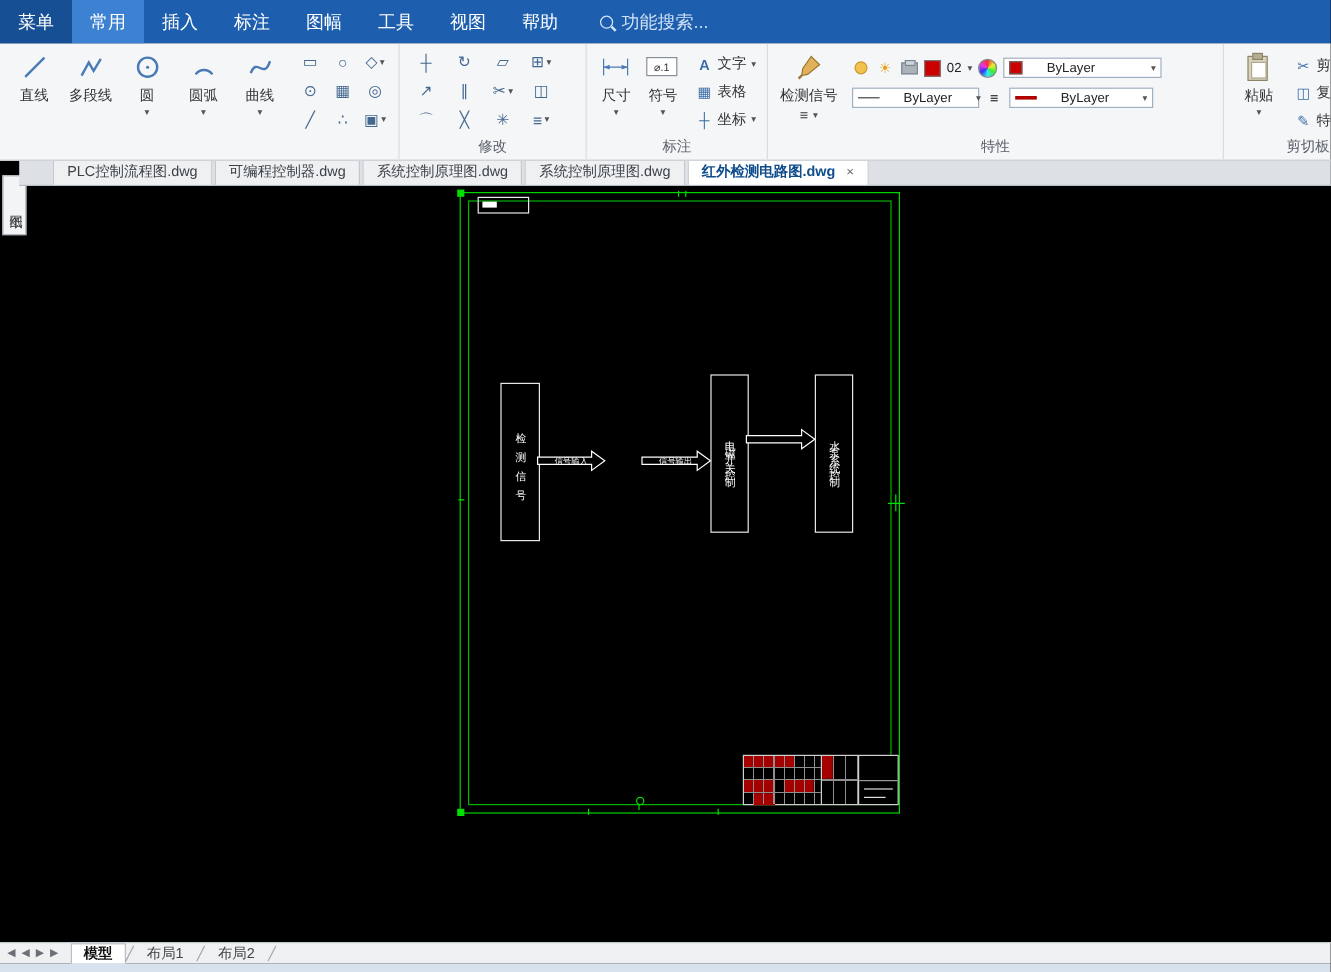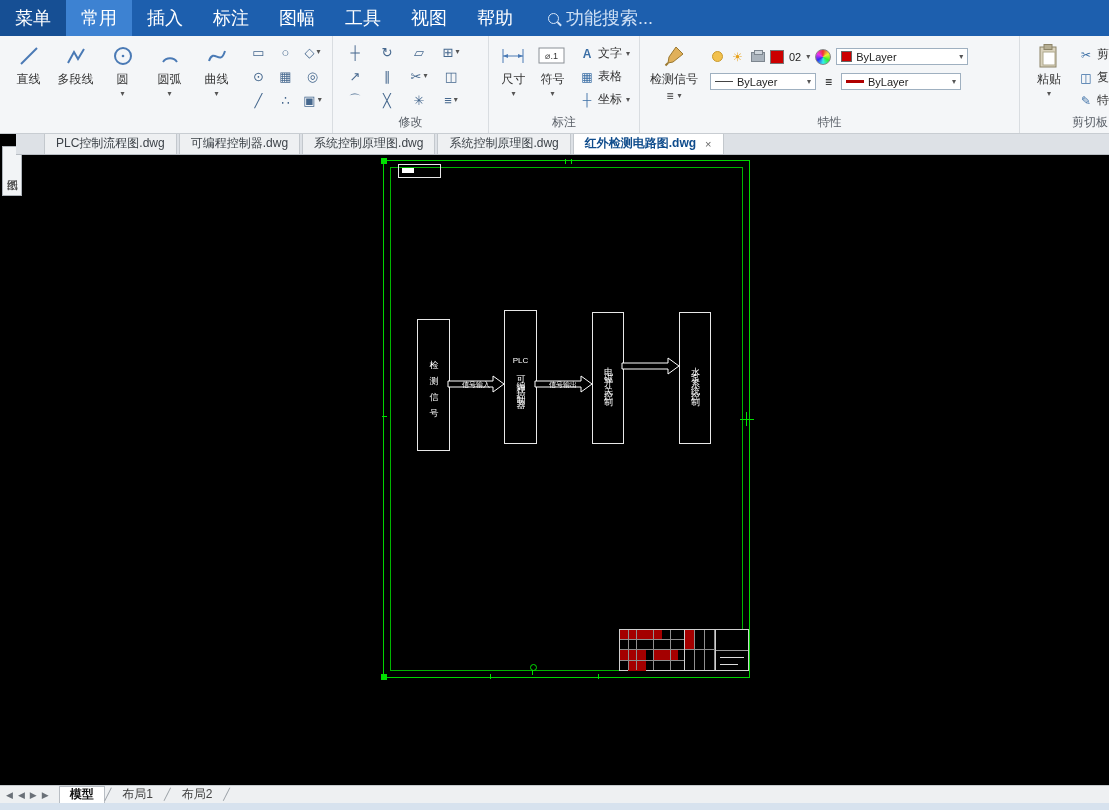--- a/index.html
+++ b/index.html
@@ -1,19 +1,19 @@
 <!DOCTYPE html>
 <html><head>
 <meta charset="utf-8">
 <style>
   html,body{margin:0;padding:0}
   body{width:1109px;height:810px;position:relative;overflow:hidden;background:#000;
        font-family:"Liberation Sans","DejaVu Sans",sans-serif;-webkit-font-smoothing:antialiased}
   
-  .menubar{position:absolute;left:0;top:0;width:100%;height:36px;background:#1d5fae;display:flex;align-items:stretch;color:#fff;font-size:18px;z-index:10}
+  .menubar{position:absolute;left:0;top:0;width:100%;height:36px;background:#1d5fae;display:flex;align-items:stretch;color:#fff;font-size:15px;z-index:10}
   .menu-item{padding:0 15px;display:flex;align-items:center;cursor:default;white-space:nowrap}
   .menu-item.app{background:#164f94}
   .menu-item.active{background:#3d82d2}
   .menu-search{display:flex;align-items:center;gap:7px;margin-left:20px;color:#cfe0f5}
   .search-icon{width:9px;height:9px;border:1.5px solid #d7e6f8;border-radius:50%;position:relative;display:inline-block}
   .search-icon::after{content:"";position:absolute;width:5px;height:1.5px;background:#d7e6f8;transform:rotate(45deg);right:-4px;bottom:-2px}
   
   .ribbon{position:absolute;top:36px;left:0;width:100%;height:97px;background:#f4f6f8;border-bottom:1px solid #c8cdd2;display:flex;overflow:hidden;z-index:9}
   .panel{position:relative;border-right:1px solid #d9dde1;box-sizing:border-box;flex:none}
   .panel-label{position:absolute;bottom:2px;left:0;right:0;text-align:center;font-size:12px;color:#5a6068}
@@ -23,21 +23,21 @@
   .blabel{font-size:12px;color:#333;white-space:nowrap}
   .caret{font-size:8px;color:#555;line-height:1}
   .mini-grid{display:grid;grid-template-columns:repeat(3,27px);grid-auto-rows:24px;align-content:start;margin-left:4px}
   .modify-grid{display:grid;grid-template-columns:repeat(4,32px);grid-auto-rows:24px;align-content:start}
   .mini{display:flex;align-items:center;justify-content:center;font-size:13px;color:#46688e;gap:2px}
   .ann-col{display:flex;flex-direction:column;justify-content:flex-start;gap:4px;margin-left:4px;padding-top:4px}
   .small-btn{display:flex;align-items:center;gap:4px;font-size:12px;color:#333;padding:1px 3px;white-space:nowrap}
   .small-icon{width:14px;text-align:center;color:#3a6ea5;font-weight:bold;font-size:12px}
   .prop-right{display:flex;flex-direction:column;gap:8px;margin-left:6px;padding-top:8px}
   .prop-row{display:flex;align-items:center;gap:5px}
-  .select{display:flex;align-items:center;gap:4px;background:#fff;border:1px solid #9fb0c0;height:17px;padding:0 4px;font-size:11px;color:#222;box-sizing:border-box}
+  .select{display:flex;align-items:center;gap:20px;background:#fff;border:1px solid #9fb0c0;height:17px;padding:0 4px;font-size:11px;color:#222;box-sizing:border-box}
   .sel-caret{margin-left:auto;font-size:8px;color:#555}
   .sel-color{width:132px}.sel-lt{width:106px}.sel-lw{width:120px}
   .chip-red{width:9px;height:9px;background:#cc0000;border:1px solid #666;flex:none}
   .chip-dash{width:18px;height:1px;background:#444;flex:none}
   .chip-thick{width:18px;height:3px;background:#b00000;flex:none}
   .swatch{width:12px;height:12px;background:#cc0000;border:1px solid #777}
   .ticon{width:15px;height:15px;display:flex;align-items:center;justify-content:center;font-size:12px}
   .bulb{width:9px;height:9px;border-radius:50%;background:#f2c14e;border:1px solid #c99a2e}
   .sun{color:#e8a11b;font-size:12px}
   .printer{width:12px;height:8px;background:#aab3bc;border:1px solid #7d868f;position:relative}
@@ -343,24 +343,20 @@
 <div class="sidetab">图纸</div>
 
 <div class="canvas">
   <div class="sheet">
     <div class="sheet-inner"></div>
     <div class="frame-label"></div>
 
     <div class="dbox" style="left:33px;top:158px;width:31px;height:130px">
       <span class="vt ls16">检测信号</span>
     </div>
-    <div class="dbox" style="left:120px;top:149px;width:31px;height:132px">
-      <span class="top-label">PLC</span>
-      <span class="vt ls5">可编程控制器</span>
-    </div>
     <div class="dbox" style="left:208px;top:151px;width:30px;height:130px">
       <span class="vt ls6">电磁开关控制</span>
     </div>
     <div class="dbox" style="left:295px;top:151px;width:30px;height:130px">
       <span class="vt ls6">水泵系统控制</span>
     </div>
 
     <svg class="arrows" width="365" height="516">
       <polygon points="64,220 109,220 109,215 120,223 109,231 109,226 64,226" fill="#000" stroke="#fff"></polygon>
       <polygon points="151,220 197,220 197,215 208,223 197,231 197,226 151,226" fill="#000" stroke="#fff"></polygon>

